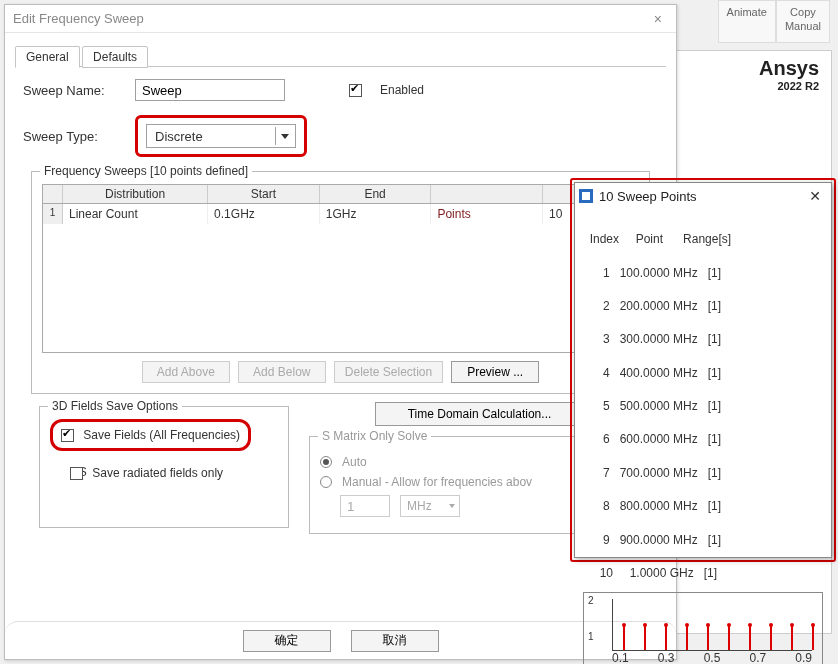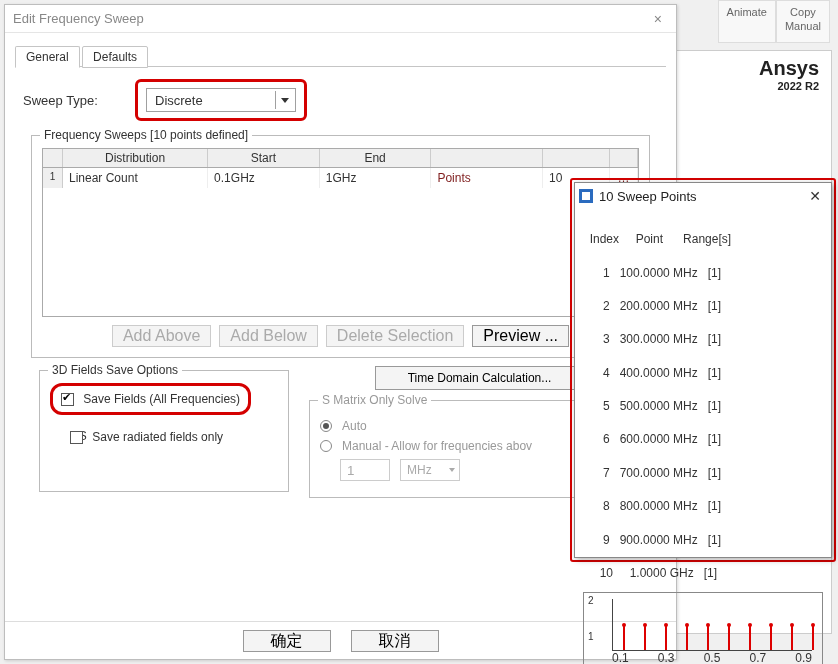--- a/index.html
+++ b/index.html
@@ -50,36 +50,36 @@
     .grid { border: 1px solid #aaa; width: 100%; background: #fff; font-size: 12px; }
     .grid-head { display: grid; grid-template-columns: 20px 1.3fr 1fr 1fr 1fr 0.6fr 28px; background: #efefef; border-bottom: 1px solid #aaa; }
     .grid-head div { border-right: 1px solid #ccc; padding: 2px 4px; text-align: center; }
     .grid-row { display: grid; grid-template-columns: 20px 1.3fr 1fr 1fr 1fr 0.6fr 28px; }
     .grid-row div { border-right: 1px solid #eee; padding: 3px 6px; white-space: nowrap; overflow: hidden; }
     .grid-row .rn { background: #efefef; text-align: center; font-size: 10px; border-right: 1px solid #ccc; }
     .grid-row .gray { color: #7f1d1d; }
     .grid-space { height: 128px; }
 
     .btnrow { display: flex; gap: 8px; justify-content: center; margin-top: 8px; }
-    .btn { min-width: 88px; height: 22px; border: 1px solid #999; background: #f4f4f4; font-size: 16px; padding: 0 10px; }
+    .btn { min-width: 88px; height: 22px; border: 1px solid #999; background: #f4f4f4; font-size: 12px; padding: 0 10px; }
     .btn:disabled, .btn.dis { color: #aaa; border-color: #ccc; }
 
     
     .lower { display: flex; gap: 12px; padding: 0 8px; }
     .lower .fieldset { flex: 1; }
 
     .wide-btn { width: 210px; height: 24px; border: 1px solid #999; background: #f4f4f4; font-size: 12px; margin-bottom: 10px; }
 
     .smatrix .line { margin: 6px 0; color: #999; font-size: 12px; display: flex; align-items: center; gap: 6px; }
     .small-input { width: 50px; height: 22px; border: 1px solid #ccc; background: #fff; padding: 2px 6px; color: #aaa; }
     .small-combo { width: 60px; height: 22px; border: 1px solid #ccc; background: #fff; display: inline-flex; align-items: center; padding-left: 6px; position: relative; color: #aaa; }
     .small-combo::after { content: ""; position: absolute; right: 4px; top: 8px; border-left: 3px solid transparent; border-right: 3px solid transparent; border-top: 4px solid #aaa; }
 
     
-    .footer { position: absolute; left: 0; right: 0; bottom: 0; height: 38px; border-top: 1px solid #ddd; display: flex; align-items: center; justify-content: center; gap: 20px; background: #fff; }
+    .footer { position: absolute; left: 0; right: 0; bottom: 0; height: 38px; border-top: 1px solid #ddd; display: flex; align-items: center; justify-content: center; gap: 20px; background: #fff; border-radius: 13px; }
 
     
     .popup { position: absolute; left: 574px; top: 182px; width: 258px; height: 376px; background: #fff; border: 1px solid #888; box-shadow: 2px 2px 6px rgba(0,0,0,.3); z-index: 5; }
     .popup-title { height: 26px; display: flex; align-items: center; padding: 0 6px 0 4px; font-size: 13px; color: #222; }
     .popup-title .icon { width: 14px; height: 14px; background: #2a6bbf; margin-right: 6px; display: inline-block; position: relative; }
     .popup-title .icon::after { content: ""; position: absolute; left: 3px; top: 3px; width: 8px; height: 8px; background: #fff; }
     .popup-title .pclose { margin-left: auto; font-size: 14px; color: #333; padding: 0 4px; }
     .popup-body { padding: 6px 8px; }
 
     .mono-table { font-family: Consolas, "Courier New", monospace; font-size: 12px; line-height: 1.35; white-space: pre; }
@@ -118,20 +118,27 @@
     <span class="close">×</span>
   </div>
 
   <div class="tabs">
     <div class="tab active">General</div>
     <div class="tab">Defaults</div>
   </div>
 
   <div class="body-pad">
 
+    <div class="row">
+      <span class="lbl">Sweep Name:</span>
+      <input class="text-input" value="Sweep" style="">
+      <span style="width:40px"></span>
+      <span class="checkbox checked"></span>
+      <span>Enabled</span>
+    </div>
 
     <div class="row">
       <span class="lbl">Sweep Type:</span>
       <span class="red-box" style="padding:6px 8px; display:inline-block;">
         <div class="combo">
           <span>Discrete</span>
           <span class="arrow"></span>
         </div>
       </span>
     </div>

